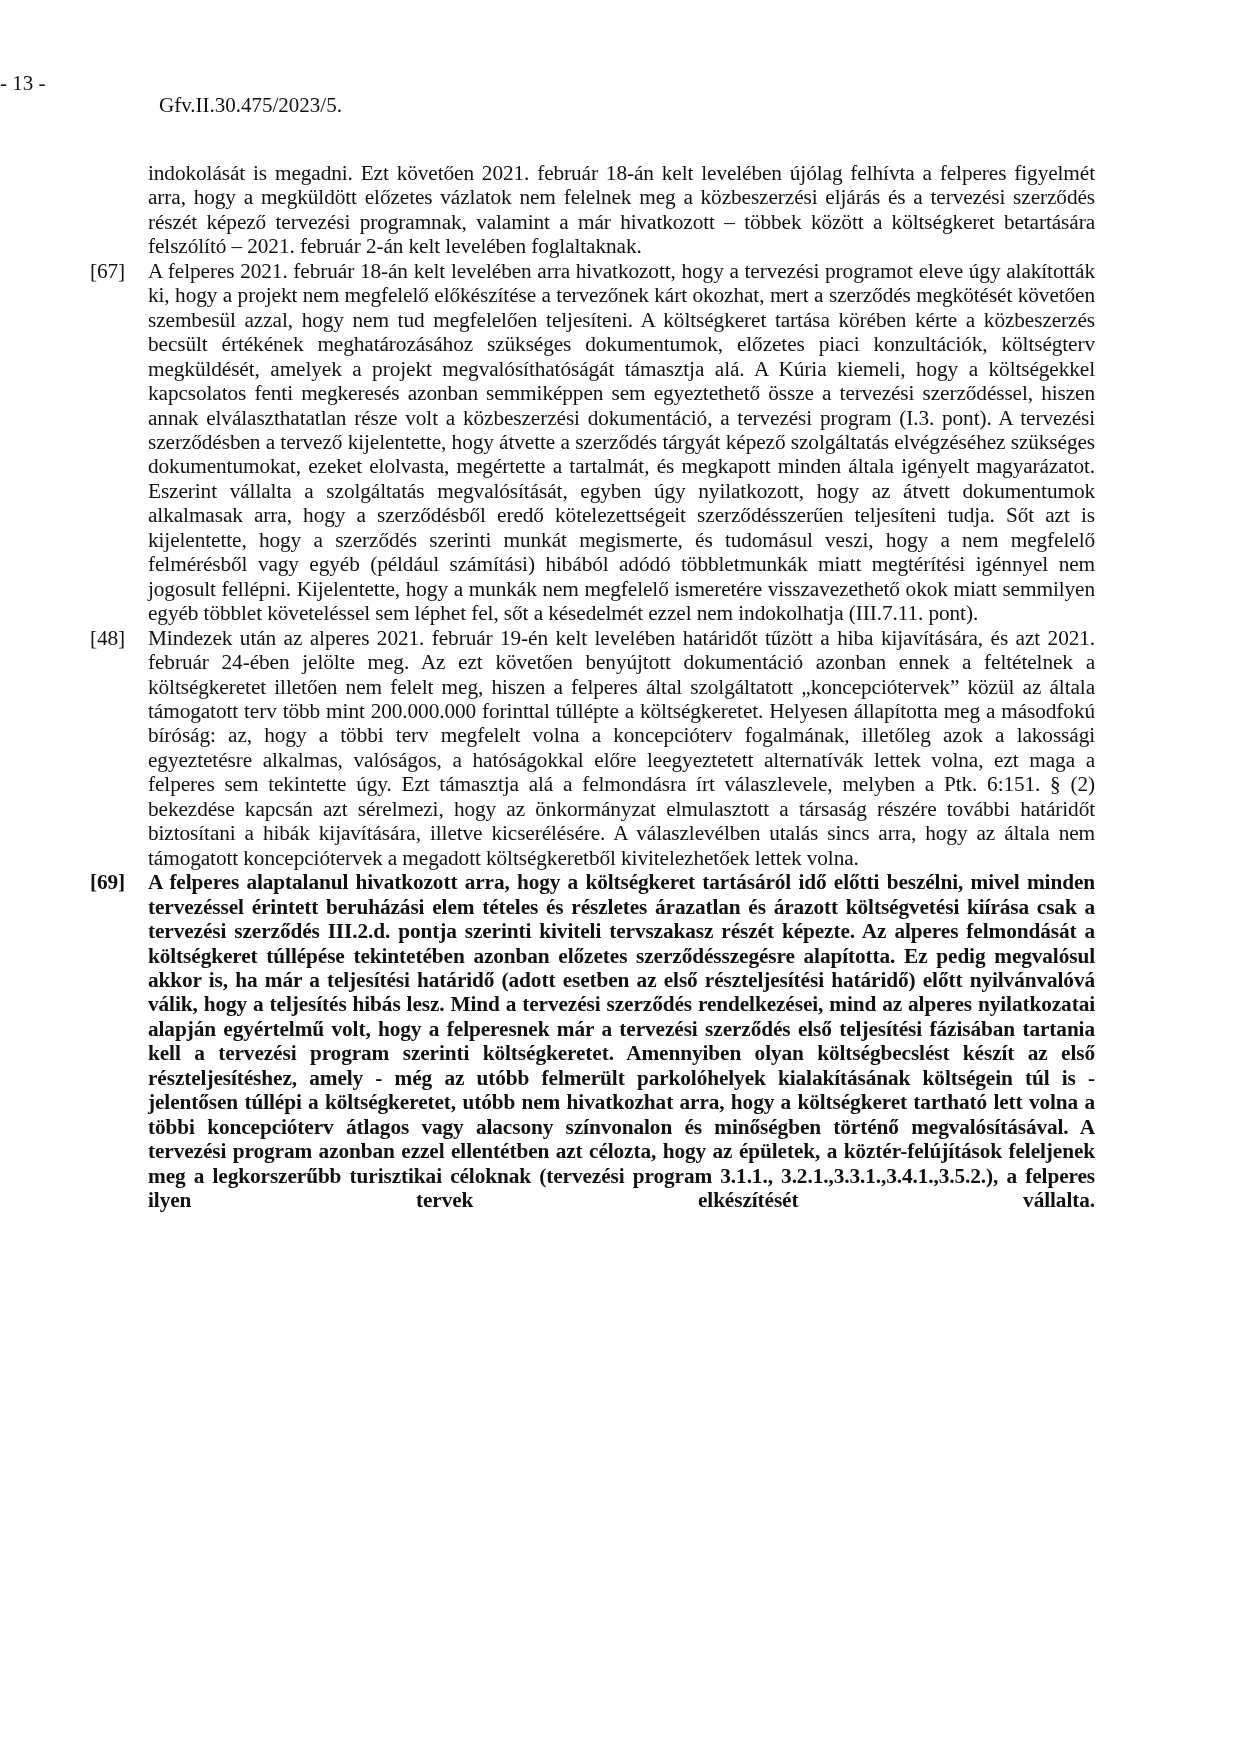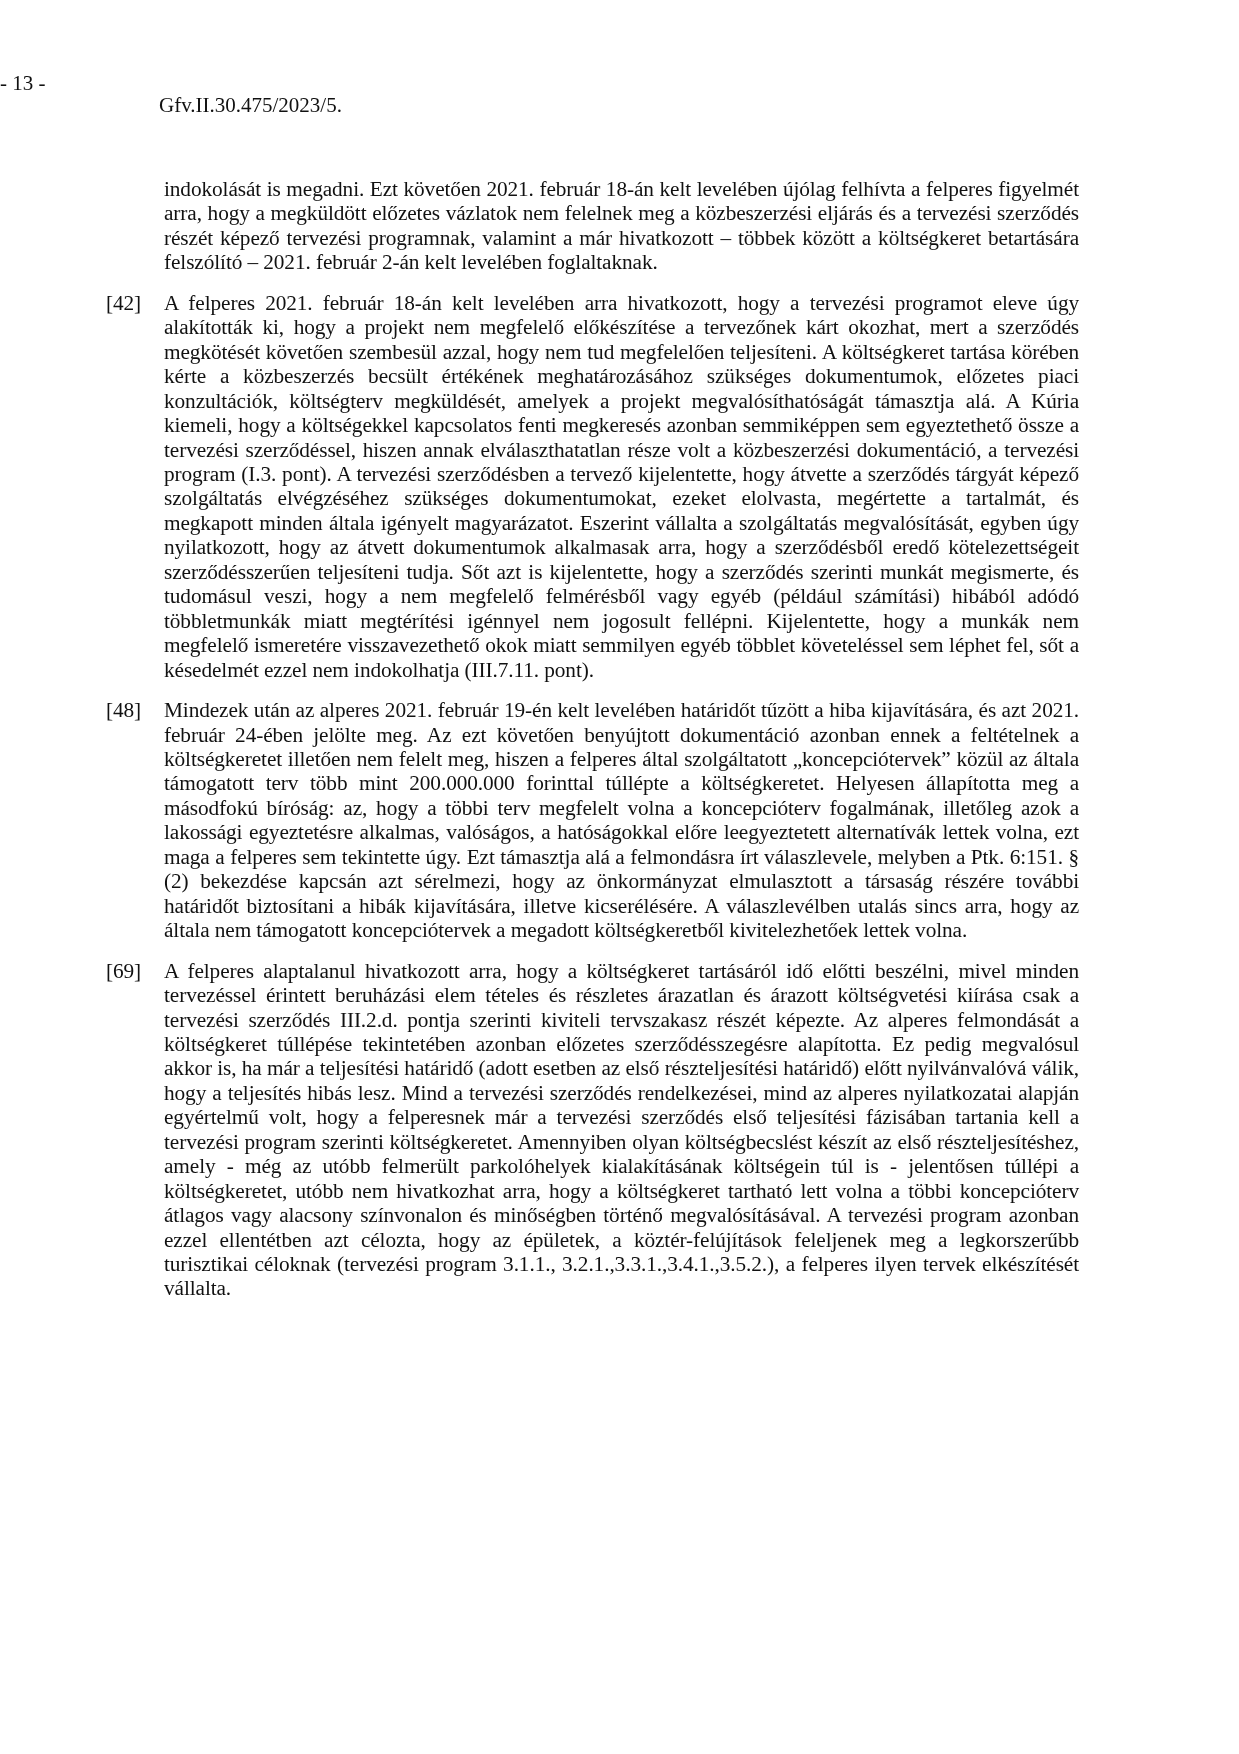--- a/index.html
+++ b/index.html
@@ -16,41 +16,41 @@
     position: absolute; top: 92px; left: 148px;
     font-size: 21px; line-height: 26px; margin-left: 11px;
   }
   .body-text {
     position: absolute; top: 161px; left: 148px; width: 947px;
   }
   .para {
     position: relative;
     font-size: 21.3px; line-height: 24.45px;
     text-align: justify;
-    margin: 16px;
+    margin: 0;
     letter-spacing: -0.1px;
   }
-  .para.last-justify { text-align-last: justify; }
+  .para.last-justify { text-align-last: justify; font-weight: bold; }
   .para-num {
     position: absolute; left: -58px; top: 0;
     font-size: 21.3px; line-height: 24.45px;
   }
 </style>
 </head>
 <body>
 
 <div class="page-number">- 13 -</div>
 <div class="case-number">Gfv.II.30.475/2023/5.</div>
 
 <div class="body-text">
   <p class="para">
     <span>indokolását is megadni. Ezt követően 2021. február 18-án kelt levelében újólag felhívta a felperes figyelmét arra, hogy a megküldött előzetes vázlatok nem felelnek meg a közbeszerzési eljárás és a tervezési szerződés részét képező tervezési programnak, valamint a már hivatkozott – többek között a költségkeret betartására felszólító – 2021. február 2-án kelt levelében foglaltaknak.</span>
   </p>
   <p class="para">
-    <span class="para-num">[42]</span>
+    <span class="para-num">[67]</span>
     <span>A felperes 2021. február 18-án kelt levelében arra hivatkozott, hogy a tervezési programot eleve úgy alakították ki, hogy a projekt nem megfelelő előkészítése a tervezőnek kárt okozhat, mert a szerződés megkötését követően szembesül azzal, hogy nem tud megfelelően teljesíteni. A költségkeret tartása körében kérte a közbeszerzés becsült értékének meghatározásához szükséges dokumentumok, előzetes piaci konzultációk, költségterv megküldését, amelyek a projekt megvalósíthatóságát támasztja alá. A Kúria kiemeli, hogy a költségekkel kapcsolatos fenti megkeresés azonban semmiképpen sem egyeztethető össze a tervezési szerződéssel, hiszen annak elválaszthatatlan része volt a közbeszerzési dokumentáció, a tervezési program (I.3. pont). A tervezési szerződésben a tervező kijelentette, hogy átvette a szerződés tárgyát képező szolgáltatás elvégzéséhez szükséges dokumentumokat, ezeket elolvasta, megértette a tartalmát, és megkapott minden általa igényelt magyarázatot. Eszerint vállalta a szolgáltatás megvalósítását, egyben úgy nyilatkozott, hogy az átvett dokumentumok alkalmasak arra, hogy a szerződésből eredő kötelezettségeit szerződésszerűen teljesíteni tudja. Sőt azt is kijelentette, hogy a szerződés szerinti munkát megismerte, és tudomásul veszi, hogy a nem megfelelő felmérésből vagy egyéb (például számítási) hibából adódó többletmunkák miatt megtérítési igénnyel nem jogosult fellépni. Kijelentette, hogy a munkák nem megfelelő ismeretére visszavezethető okok miatt semmilyen egyéb többlet követeléssel sem léphet fel, sőt a késedelmét ezzel nem indokolhatja (III.7.11. pont).</span>
   </p>
   <p class="para">
     <span class="para-num">[48]</span>
     <span>Mindezek után az alperes 2021. február 19-én kelt levelében határidőt tűzött a hiba kijavítására, és azt 2021. február 24-ében jelölte meg. Az ezt követően benyújtott dokumentáció azonban ennek a feltételnek a költségkeretet illetően nem felelt meg, hiszen a felperes által szolgáltatott „koncepciótervek” közül az általa támogatott terv több mint 200.000.000 forinttal túllépte a költségkeretet. Helyesen állapította meg a másodfokú bíróság: az, hogy a többi terv megfelelt volna a koncepcióterv fogalmának, illetőleg azok a lakossági egyeztetésre alkalmas, valóságos, a hatóságokkal előre leegyeztetett alternatívák lettek volna, ezt maga a felperes sem tekintette úgy. Ezt támasztja alá a felmondásra írt válaszlevele, melyben a Ptk. 6:151. § (2) bekezdése kapcsán azt sérelmezi, hogy az önkormányzat elmulasztott a társaság részére további határidőt biztosítani a hibák kijavítására, illetve kicserélésére. A válaszlevélben utalás sincs arra, hogy az általa nem támogatott koncepciótervek a megadott költségkeretből kivitelezhetőek lettek volna.</span>
   </p>
   <p class="para last-justify">
     <span class="para-num">[69]</span>
     <span>A felperes alaptalanul hivatkozott arra, hogy a költségkeret tartásáról idő előtti beszélni, mivel minden tervezéssel érintett beruházási elem tételes és részletes árazatlan és árazott költségvetési kiírása csak a tervezési szerződés III.2.d. pontja szerinti kiviteli tervszakasz részét képezte. Az alperes felmondását a költségkeret túllépése tekintetében azonban előzetes szerződésszegésre alapította. Ez pedig megvalósul akkor is, ha már a teljesítési határidő (adott esetben az első részteljesítési határidő) előtt nyilvánvalóvá válik, hogy a teljesítés hibás lesz. Mind a tervezési szerződés rendelkezései, mind az alperes nyilatkozatai alapján egyértelmű volt, hogy a felperesnek már a tervezési szerződés első teljesítési fázisában tartania kell a tervezési program szerinti költségkeretet. Amennyiben olyan költségbecslést készít az első részteljesítéshez, amely - még az utóbb felmerült parkolóhelyek kialakításának költségein túl is - jelentősen túllépi a költségkeretet, utóbb nem hivatkozhat arra, hogy a költségkeret tartható lett volna a többi koncepcióterv átlagos vagy alacsony színvonalon és minőségben történő megvalósításával. A tervezési program azonban ezzel ellentétben azt célozta, hogy az épületek, a köztér-felújítások feleljenek meg a legkorszerűbb turisztikai céloknak (tervezési program 3.1.1., 3.2.1.,3.3.1.,3.4.1.,3.5.2.), a felperes ilyen tervek elkészítését vállalta.</span>
   </p>

